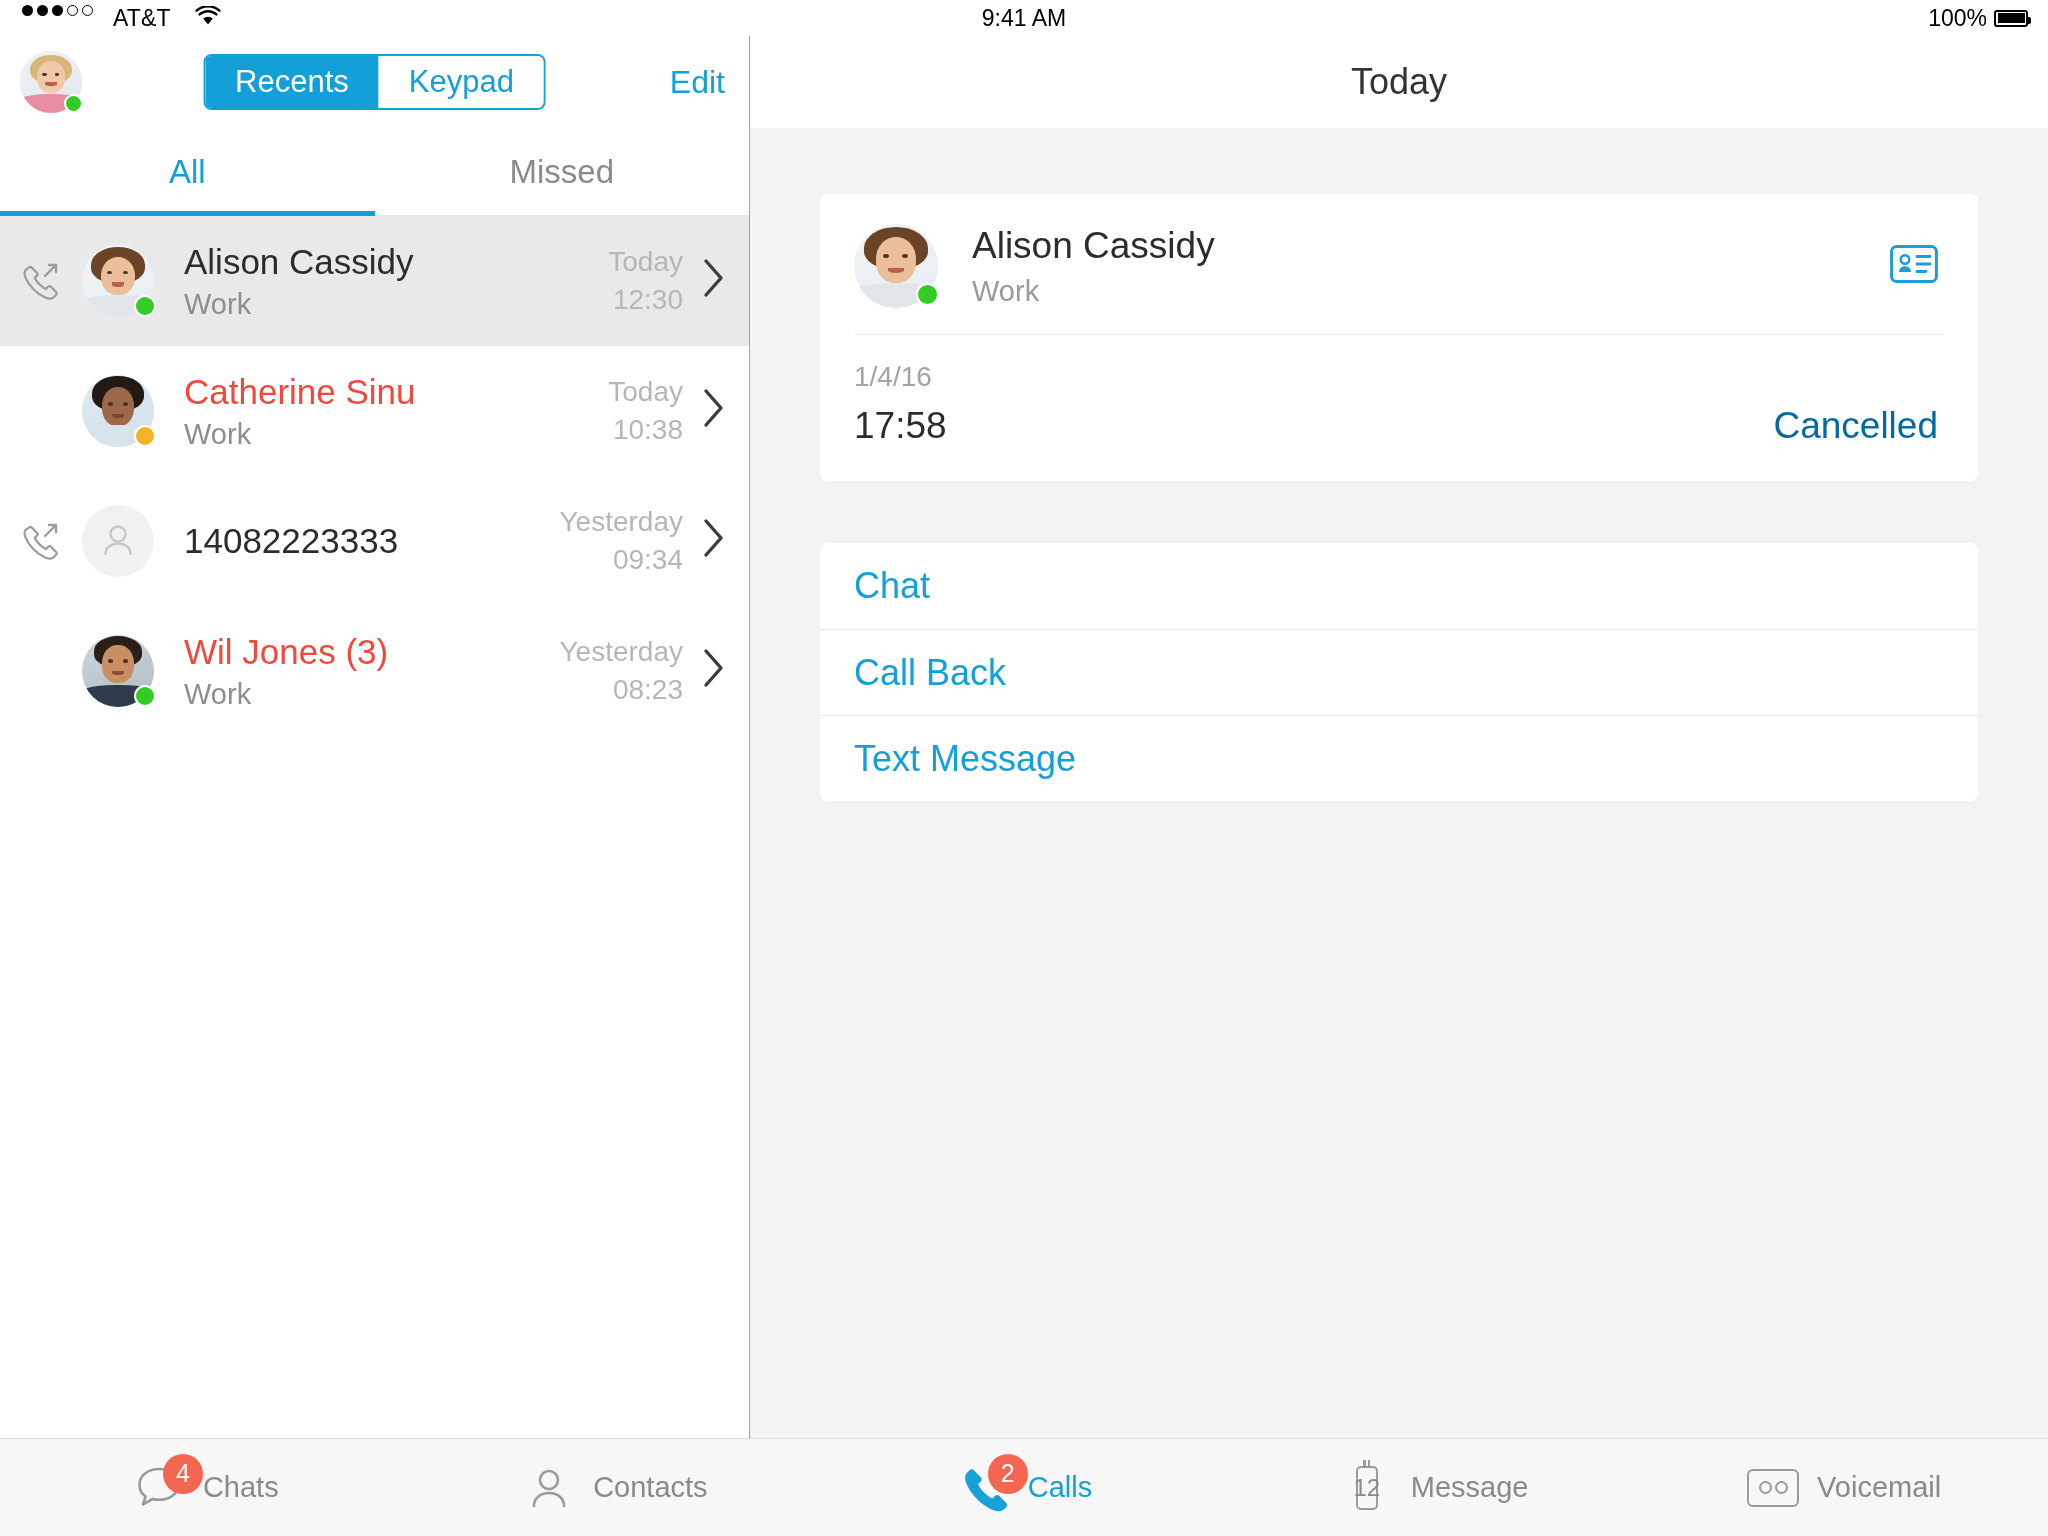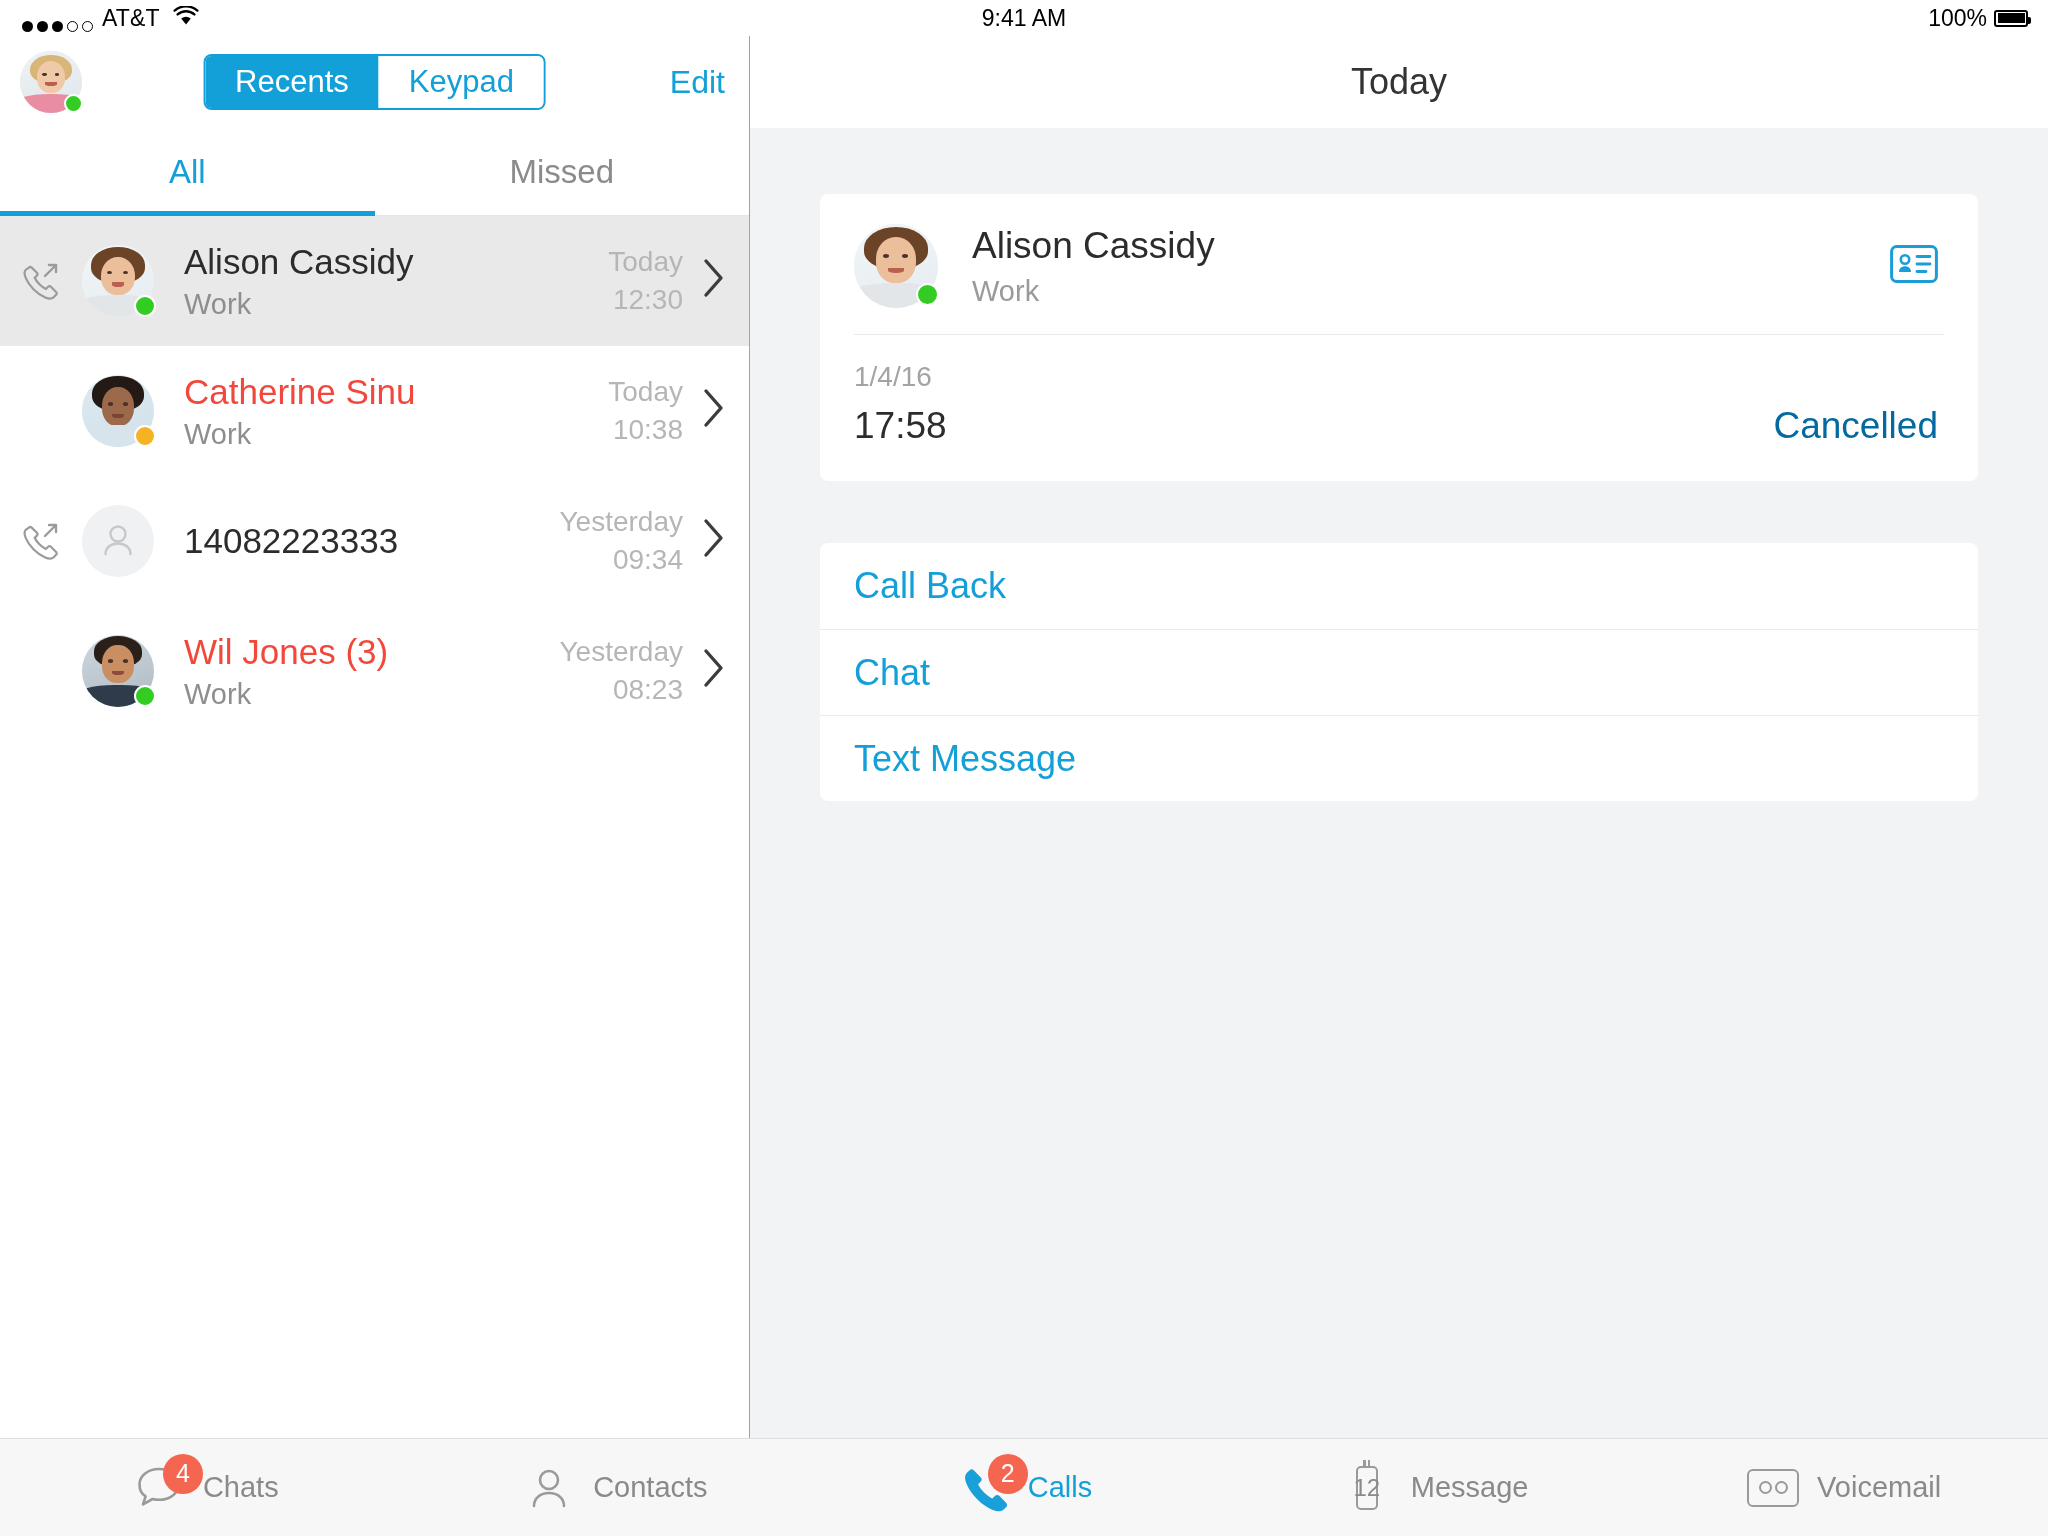--- a/index.html
+++ b/index.html
@@ -12,21 +12,21 @@
   .app { position: relative; width: 2048px; height: 1536px; display: flex; flex-direction: column; }
 
   
   .statusbar {
     height: 36px; flex: 0 0 36px;
     display: flex; align-items: center;
     position: relative;
     font-size: 23px; color: #000;
     background: #fff;
   }
-  .sb-left { display: flex; align-items: flex-end; gap: 9px; padding-left: 22px; }
+  .sb-left { display: flex; align-items: flex-start; gap: 20px; padding-left: 22px; }
   .dots { display: flex; align-items: center; gap: 4px; }
   .dot { width: 11px; height: 11px; border-radius: 50%; background: #000; }
   .dot.hollow { background: transparent; border: 1.6px solid #000; }
   .carrier { font-size: 23px; letter-spacing: .2px; }
   .wifi { display: inline-block; margin-left: 4px; }
   .sb-center {
     position: absolute; left: 0; right: 0; top: 0; bottom: 0;
     display: flex; align-items: center; justify-content: center;
     font-size: 23px; pointer-events: none;
   }
@@ -422,22 +422,22 @@
           <div class="card-call">
             <div class="c-date">1/4/16</div>
             <div class="c-row">
               <div class="c-time">17:58</div>
               <div class="c-status">Cancelled</div>
             </div>
           </div>
         </div>
 
         <div class="card actions">
+          <div class="action">Chat</div>
           <div class="action">Call Back</div>
-          <div class="action">Chat</div>
           <div class="action">Text Message</div>
         </div>
 
       </div>
     </div>
   </div>
 
   <div class="tabbar">
 
     <div class="tab">

